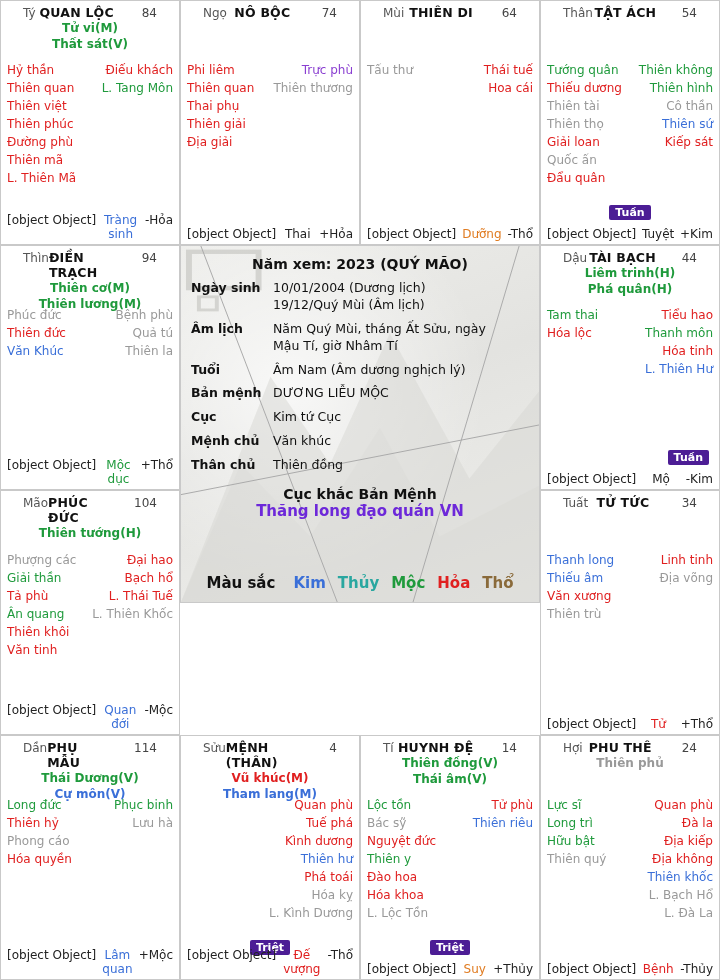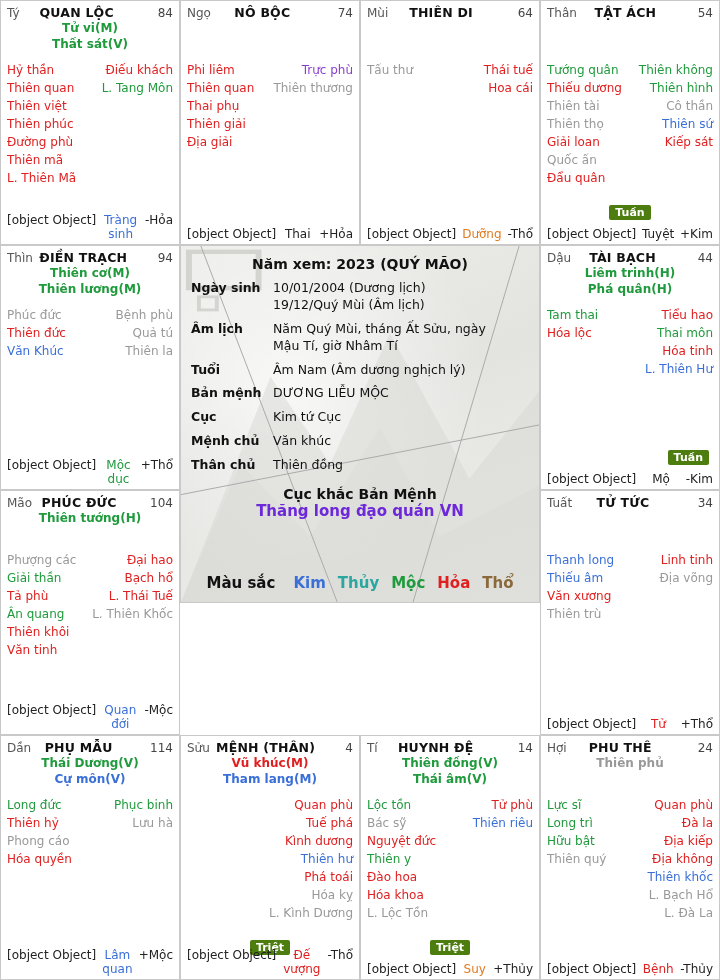--- a/index.html
+++ b/index.html
@@ -14,21 +14,21 @@
   #chart {
     width: 720px; height: 980px;
     display: grid;
     grid-template-columns: 180px 180px 180px 180px;
     grid-template-rows: 245px 245px 245px 245px;
     position: relative;
   }
   .cell {
     border: 1px solid #c9c9c9;
     position: relative;
-    padding: 4px 6px;
+    padding: 4px 22px;
     overflow: hidden;
     background: #fff;
   }
   .cell .hdr {
     display: flex; justify-content: space-between; align-items: baseline;
     font-size: 12px;
   }
   .cell .branch { color:#555; }
   .cell .palace { font-weight: bold; color:#111; font-size:12.5px; letter-spacing:.2px;}
   .cell .num { color:#444; font-size:12px;margin-left:24px; }
@@ -47,21 +47,21 @@
   .col-l { text-align:left; }
   .col-r { text-align:right; }
   .footer {
     position:absolute; left:6px; right:6px; bottom:3px;
     display:flex; justify-content:space-between; align-items:baseline;
     font-size:12px;
   }
   .footer .f-mid { flex:1; text-align:center; }
   .tuan-badge, .triet-badge {
     display:inline-block;
-    background:#4d7c0f; color:#fff;
+    background:#4c1d95; color:#fff;
     font-size:11px; padding:1px 6px; border-radius:2px;
     font-weight:bold;
   }
   .badge-wrap { position:absolute; bottom:24px; width:100%; left:0; text-align:center; }
   .badge-wrap.right { text-align:right; padding-right:10px;}
   
   .c-red { color:#e02020; }
   .c-green { color:#1f9a3c; }
   .c-blue { color:#3a6fd8; }
   .c-violet { color:#8a3fd1; }
@@ -265,21 +265,21 @@
       <div class="c-green">Liêm trinh(H)</div>
       <div class="c-green">Phá quân(H)</div>
     </div>
     <div class="body-stars">
       <div class="col-l">
         <div class="c-green">Tam thai</div>
         <div class="c-red">Hóa lộc</div>
       </div>
       <div class="col-r">
         <div class="c-red">Tiểu hao</div>
-        <div class="c-green">Thai môn</div>
+        <div class="c-green">Thanh môn</div>
         <div class="c-red">Hóa tinh</div>
         <div class="c-blue">L. Thiên Hư</div>
       </div>
     </div>
     <div class="badge-wrap right">
       <span class="tuan-badge">Tuần</span>
     </div>
     <div class="footer">
       <span>[object Object]</span>
       <span class="f-mid">Mộ</span>

